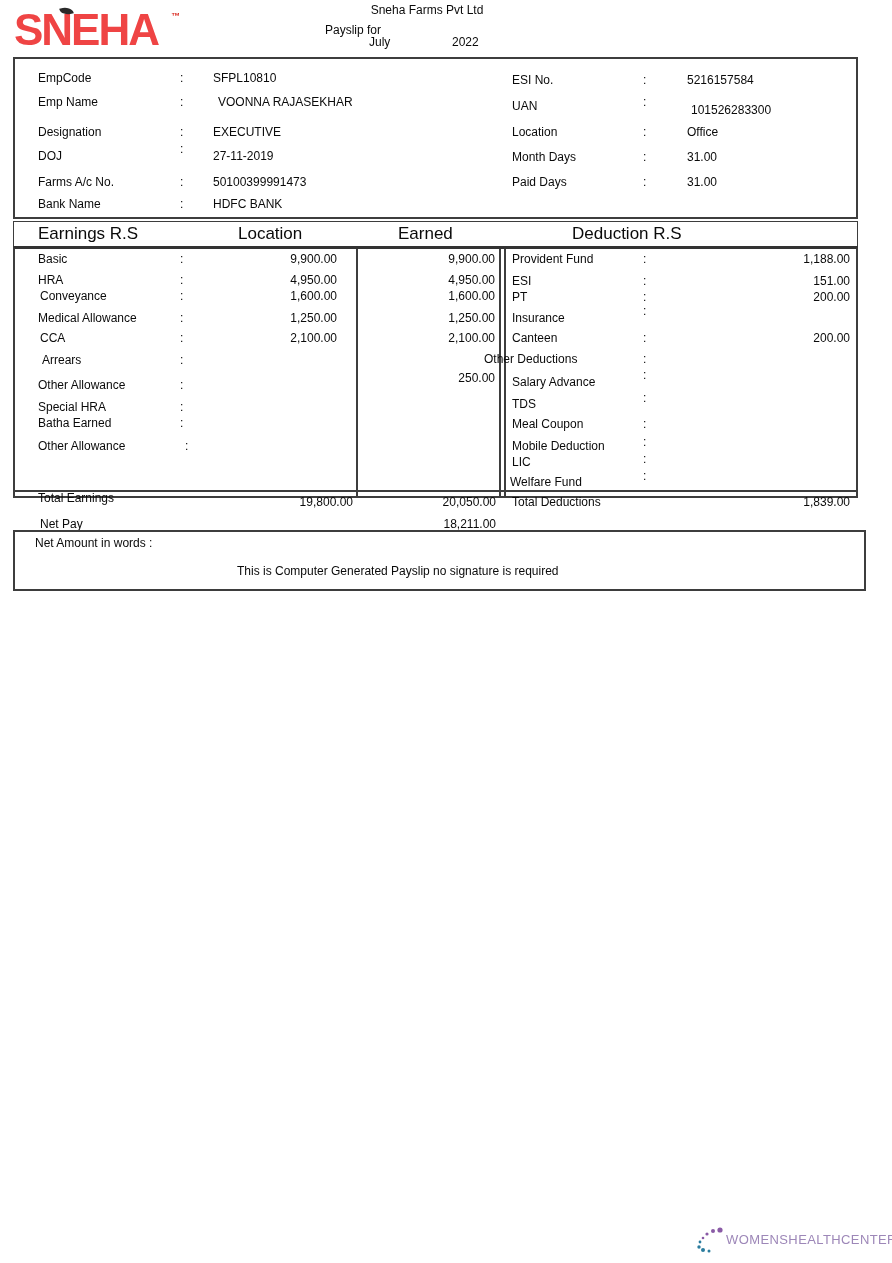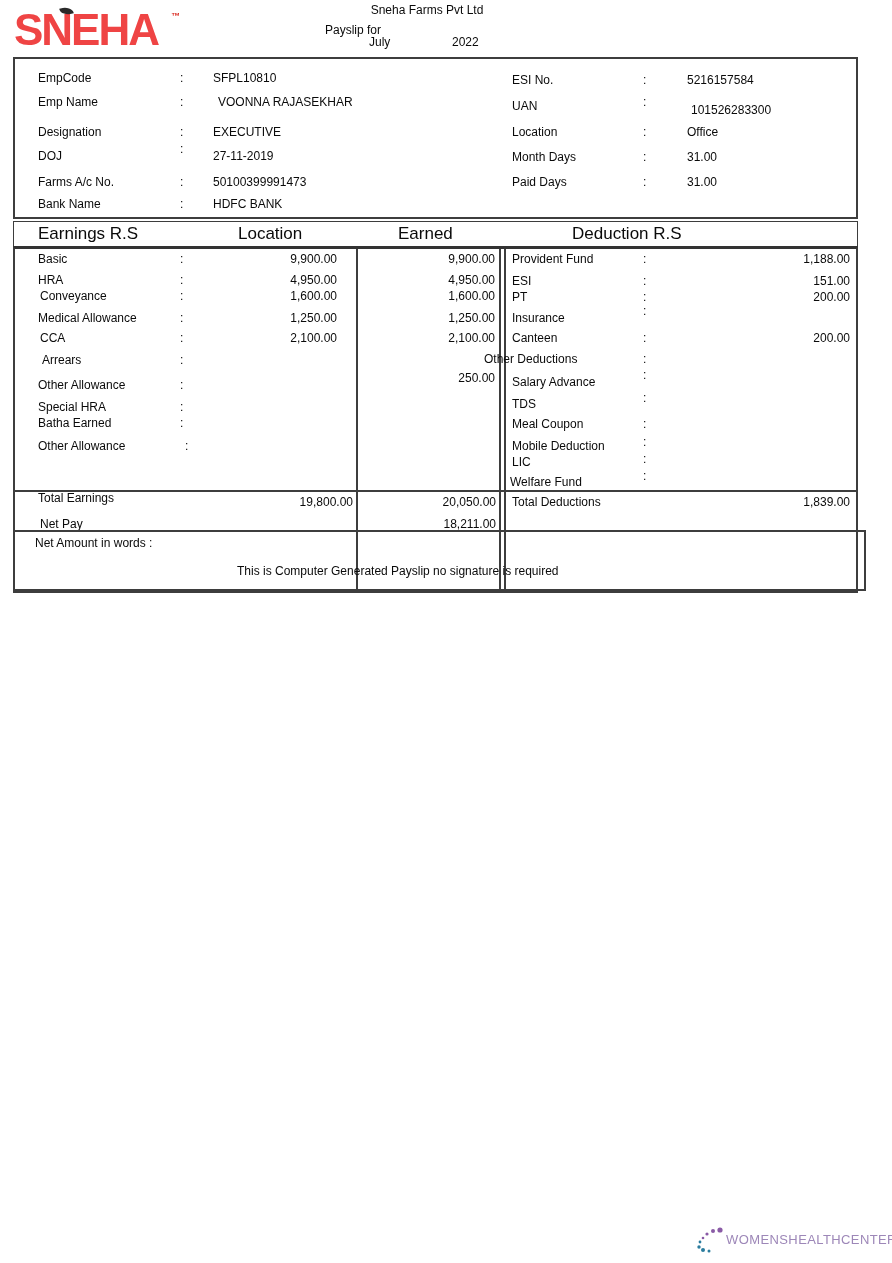--- a/index.html
+++ b/index.html
@@ -86,21 +86,21 @@
     <div class="t" style="left:672px;top:116px">31.00</div>
   </div>
 
   <div class="box" style="left:13px;top:221px;width:845px;height:25px;border:1px solid #3d3d3d;border-bottom:none;">
     <div class="t strip-label" style="left:24px;top:5px">Earnings R.S</div>
     <div class="t strip-label" style="left:224px;top:5px">Location</div>
     <div class="t strip-label" style="left:384px;top:5px">Earned</div>
     <div class="t strip-label" style="left:558px;top:5px">Deduction R.S</div>
   </div>
 
-  <div class="box" style="left:13px;top:246px;width:845px;height:347px;border:2px solid #3d3d3d;border-top:3px solid #333;">
+  <div class="box" style="left:13px;top:246px;width:845px;height:252px;border:2px solid #3d3d3d;border-top:3px solid #333;">
 
     <div class="vline" style="left:341px;top:0;bottom:0;"></div>
     <div class="vline" style="left:484px;top:0;bottom:0;"></div>
     <div class="vline" style="left:489px;top:0;bottom:0;"></div>
     <div class="hline" style="left:0;right:0;top:241px;"></div>
 
     <div class="t" style="left:23px;top:3px">Basic</div>
     <div class="t" style="left:165px;top:3px">:</div>
     <div class="num" style="left:180px;top:3px;width:142px">9,900.00</div>
     <div class="num" style="left:340px;top:3px;width:140px">9,900.00</div>

